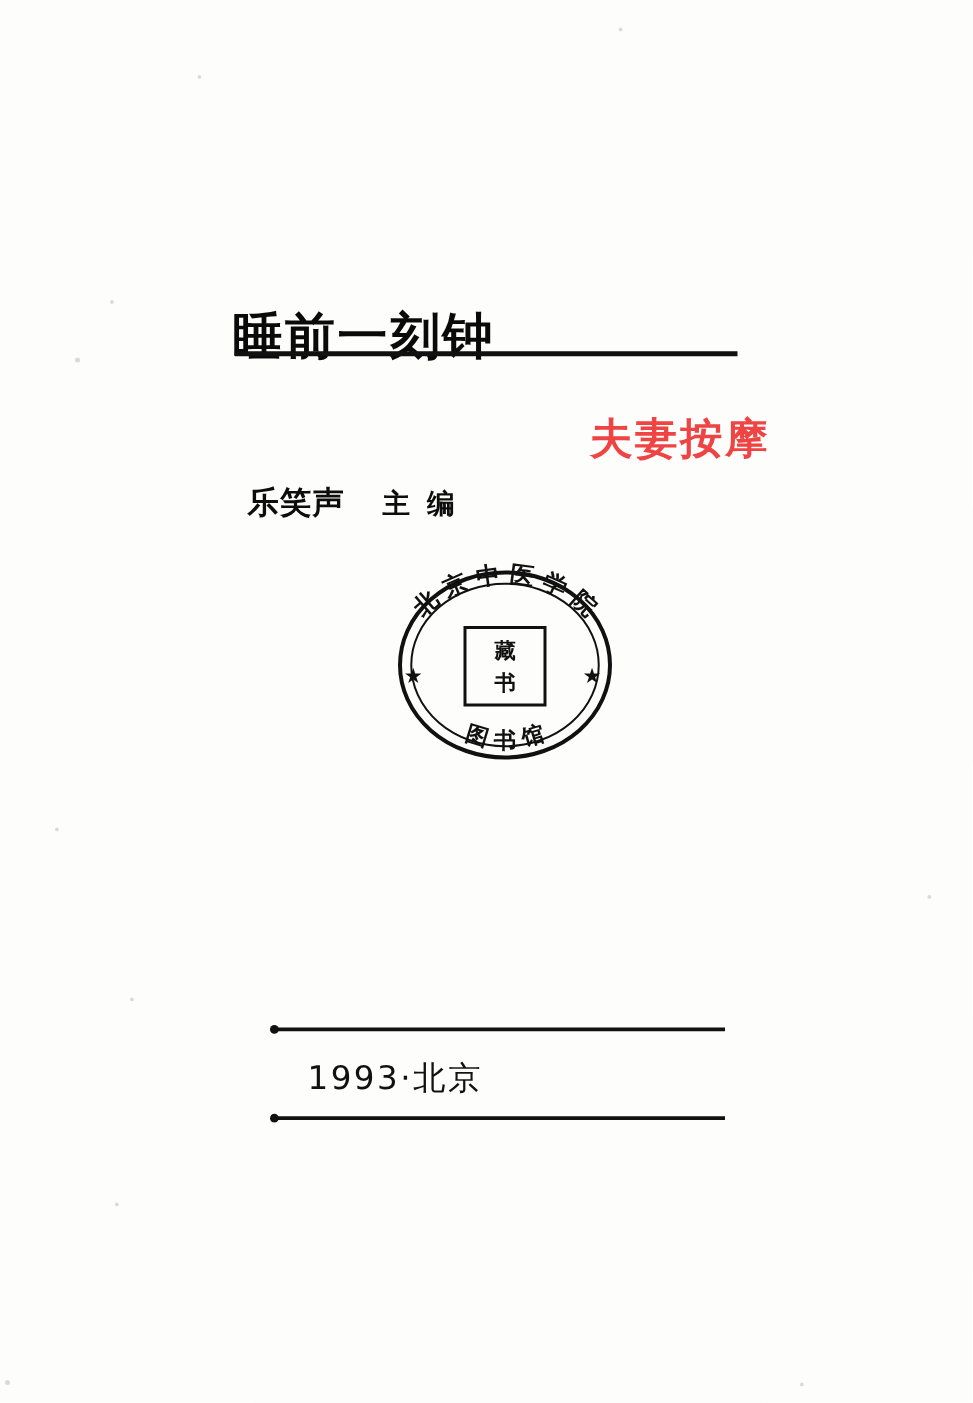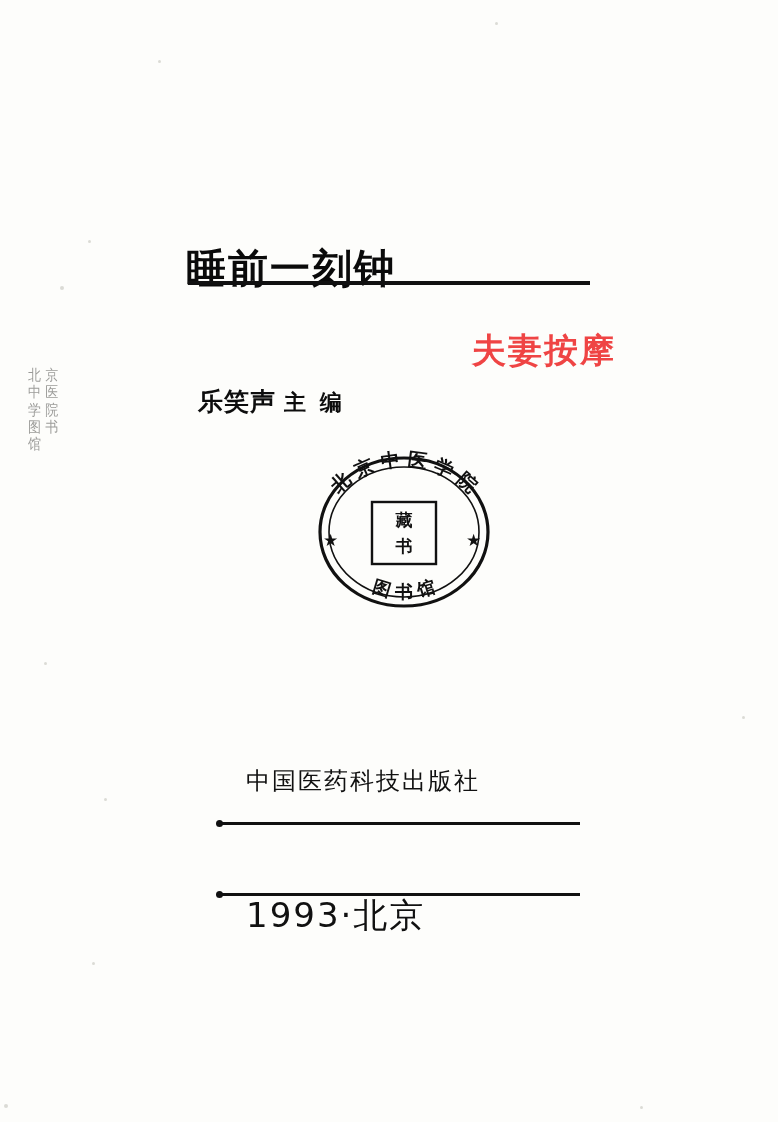--- a/index.html
+++ b/index.html
@@ -59,21 +59,21 @@
     position: absolute;
     left: 198px;
     top: 385px;
     font-size: 25px;
     font-weight: bold;
     color: #0d0d0d;
     white-space: nowrap;
     letter-spacing: 1px;
   }
   .editor-line .role {
-    margin-left: 8px;
+    margin-left: 30px;
     font-size: 22px;
     letter-spacing: 3px;
   }
 
   
   .stamp {
     position: absolute;
     left: 296px;
     top: 440px;
     width: 216px;
@@ -105,25 +105,24 @@
     top: -2px;
     width: 7px;
     height: 7px;
     background: #111;
     border-radius: 50%;
   }
   .year-city {
     position: absolute;
     left: 246px;
     top: 845px;
-    font-size: 34px;
+    font-size: 26px;
     letter-spacing: 2px;
     color: #111;
     white-space: nowrap;
-    margin-top: 48px;
   }
   .rule-b {
     position: absolute;
     left: 222px;
     top: 893px;
     width: 358px;
     height: 3px;
     background: #111;
   }
   .accession {
@@ -165,23 +164,20 @@
   <div class="speckle" style="left:495px;top:22px;width:3px;height:3px;"></div>
   <div class="speckle" style="left:88px;top:240px;width:3px;height:3px;"></div>
   <div class="speckle" style="left:60px;top:286px;width:4px;height:4px;"></div>
   <div class="speckle" style="left:44px;top:662px;width:3px;height:3px;"></div>
   <div class="speckle" style="left:104px;top:798px;width:3px;height:3px;"></div>
   <div class="speckle" style="left:92px;top:962px;width:3px;height:3px;"></div>
   <div class="speckle" style="left:742px;top:716px;width:3px;height:3px;"></div>
   <div class="speckle" style="left:4px;top:1104px;width:4px;height:4px;"></div>
   <div class="speckle" style="left:640px;top:1106px;width:3px;height:3px;"></div>
 
-  <div class="margin-marks">
-    <span>北 京 中 医 学 院 图 书 馆</span>
-  </div>
 
   <h1 class="title-main">睡前一刻钟</h1>
   <div class="rule-title"></div>
   <h2 class="subtitle">夫妻按摩</h2>
 
   <div class="editor-line">
     <span>乐笑声</span><span class="role">主 编</span>
   </div>
 
   <div class="stamp">
@@ -199,18 +195,17 @@
       <text font-family="DejaVu Sans, sans-serif" font-size="18" font-weight="bold" fill="#111">
         <textPath href="#arcBot" startOffset="50%" text-anchor="middle">图 书 馆</textPath>
       </text>
       <text x="108" y="86" font-family="DejaVu Sans, sans-serif" font-size="17" font-weight="bold" fill="#111" text-anchor="middle">藏</text>
       <text x="108" y="112" font-family="DejaVu Sans, sans-serif" font-size="17" font-weight="bold" fill="#111" text-anchor="middle">书</text>
       <text x="27" y="106" font-family="DejaVu Sans, sans-serif" font-size="17" fill="#111">★</text>
       <text x="170" y="106" font-family="DejaVu Sans, sans-serif" font-size="17" fill="#111">★</text>
     </svg>
   </div>
 
-  <div class="publisher">中国医药科技出版社</div>
   <div class="rule-a"></div>
   <div class="year-city">1993·北京</div>
   <div class="rule-b"></div>
 
 </div>
 
 </body></html>

